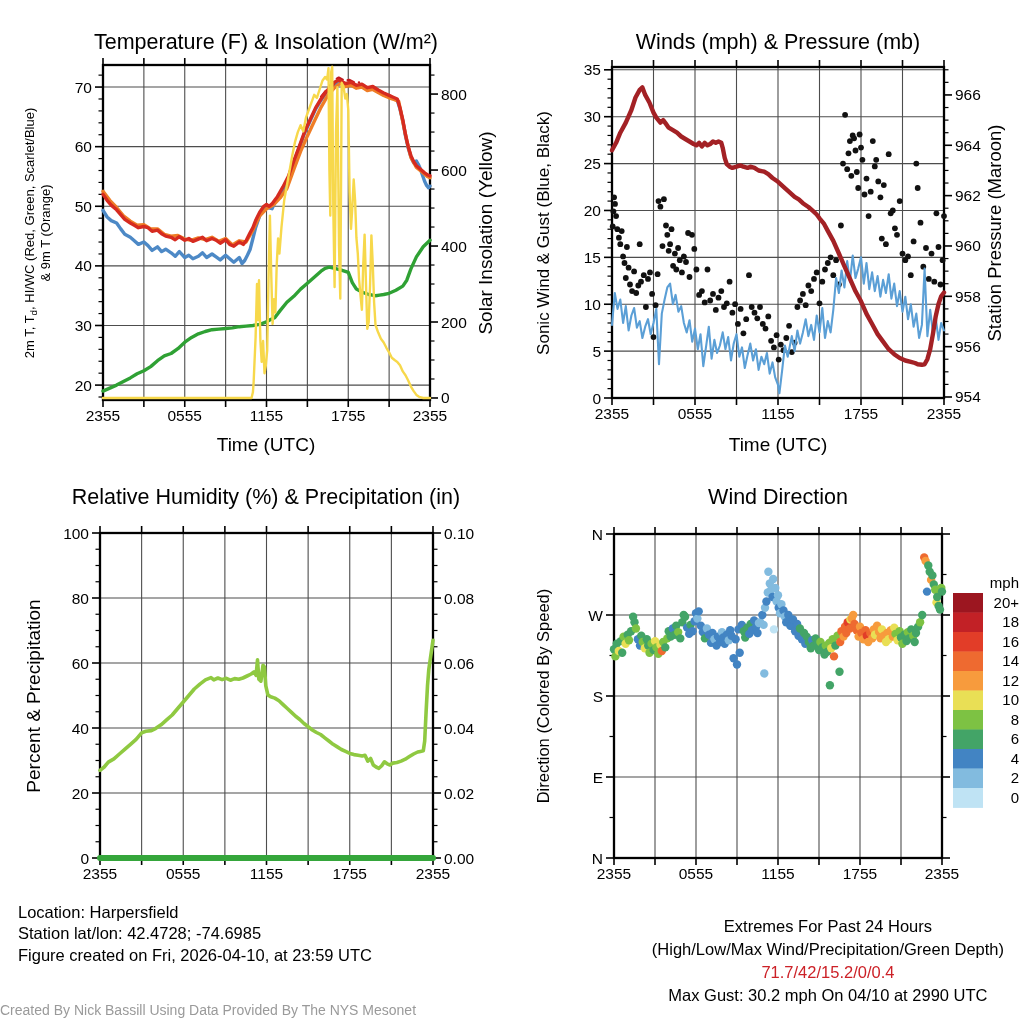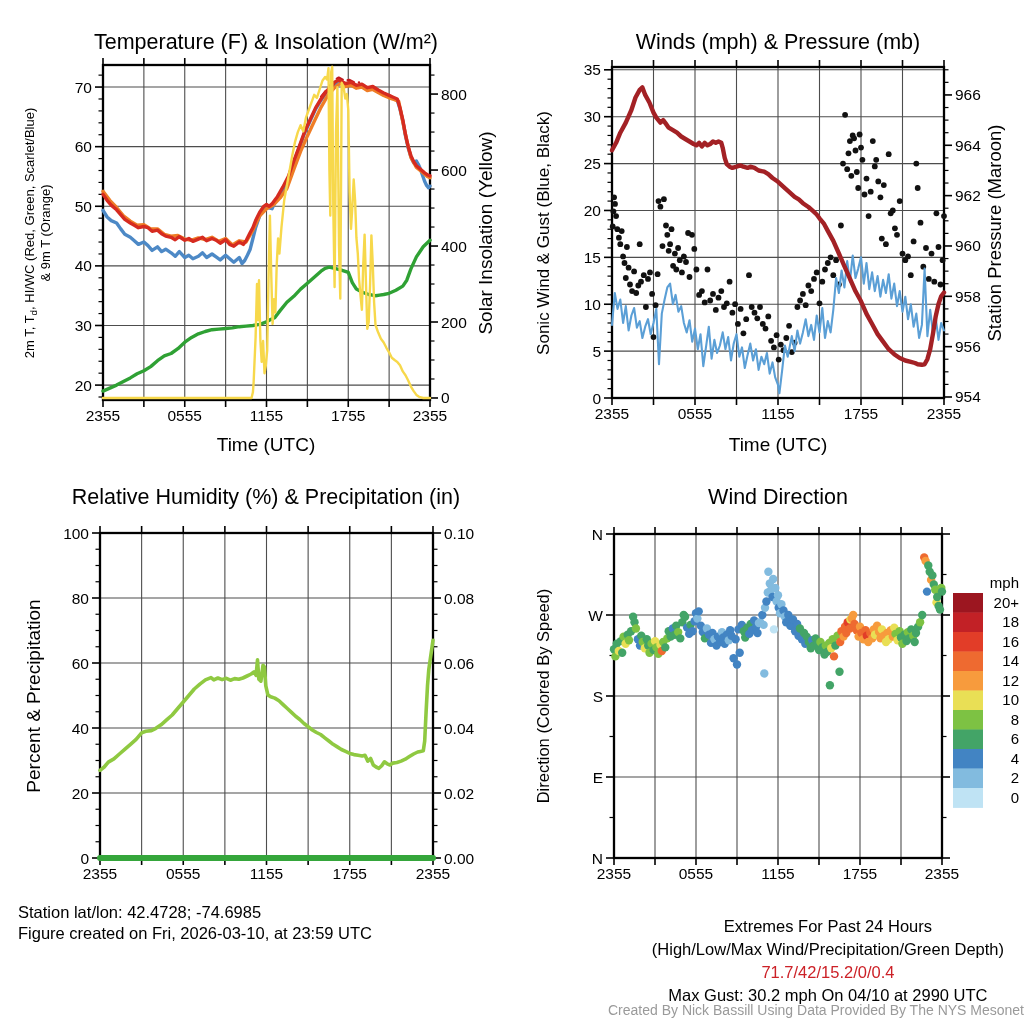--- a/index.html
+++ b/index.html
@@ -3,21 +3,21 @@
 <meta charset="utf-8">
 <style>
   html,body{margin:0;padding:0;background:#fff;}
   body{width:1024px;height:1024px;overflow:hidden;}
   .page{position:relative;width:1024px;height:1024px;background:#fff;
         font-family:"Liberation Sans",sans-serif;color:#000;}
   .page svg{position:absolute;left:0;top:0;}
   .footer-left{position:absolute;left:18px;top:902px;font-size:16.5px;line-height:21.4px;color:#000;}
   .footer-right{position:absolute;right:20px;top:915px;text-align:center;font-size:16.5px;line-height:23px;color:#000;}
   .extremes-values{font-weight:normal;}
-  .credit{position:absolute;left:0;top:1002px;width:100%;text-align:right;color:#9a9a9a;font-size:14px;}
+  .credit{position:absolute;left:0;top:1002px;width:100%;text-align:left;color:#9a9a9a;font-size:14px;}
   text{font-family:"Liberation Sans",sans-serif;}
 </style>
 </head>
 <body>
 
 <div class="page">
   <svg id="plots" width="1024" height="1024" viewBox="0 0 1024 1024">
     <g id="chart-0">
         <line x1="103" y1="65" x2="103" y2="400" stroke="#4d4d4d" stroke-width="1.1"></line>
         <line x1="143.875" y1="65" x2="143.875" y2="400" stroke="#4d4d4d" stroke-width="1.1"></line>
@@ -794,22 +794,23 @@
         <rect x="953" y="749" width="30" height="19.9" fill="#4284c3"></rect>
         <text x="1019" y="763.75" font-size="15" text-anchor="end" fill="#000">4</text>
         <rect x="953" y="768.5" width="30" height="19.9" fill="#82bbdf"></rect>
         <text x="1019" y="783.25" font-size="15" text-anchor="end" fill="#000">2</text>
         <rect x="953" y="788" width="30" height="19.9" fill="#bfe3f4"></rect>
         <text x="1019" y="802.75" font-size="15" text-anchor="end" fill="#000">0</text>
       </g>
   </svg>
 
   <div class="footer-left">
+    <div>Location: Harpersfield</div>
     <div>Station lat/lon: 42.4728; -74.6985</div>
-    <div>Figure created on Fri, 2026-03-10, at 23:59 UTC</div>
+    <div>Figure created on Fri, 2026-04-10, at 23:59 UTC</div>
   </div>
 
   <div class="footer-right">
     <div>Extremes For Past 24 Hours</div>
     <div>(High/Low/Max Wind/Precipitation/Green Depth)</div>
     <div class="extremes-values" style="color: rgb(204, 33, 39);">71.7/42/15.2/0/0.4</div>
     <div>Max Gust: 30.2 mph On 04/10 at 2990 UTC</div>
   </div>
 
   <div class="credit">Created By Nick Bassill Using Data Provided By The NYS Mesonet</div>

